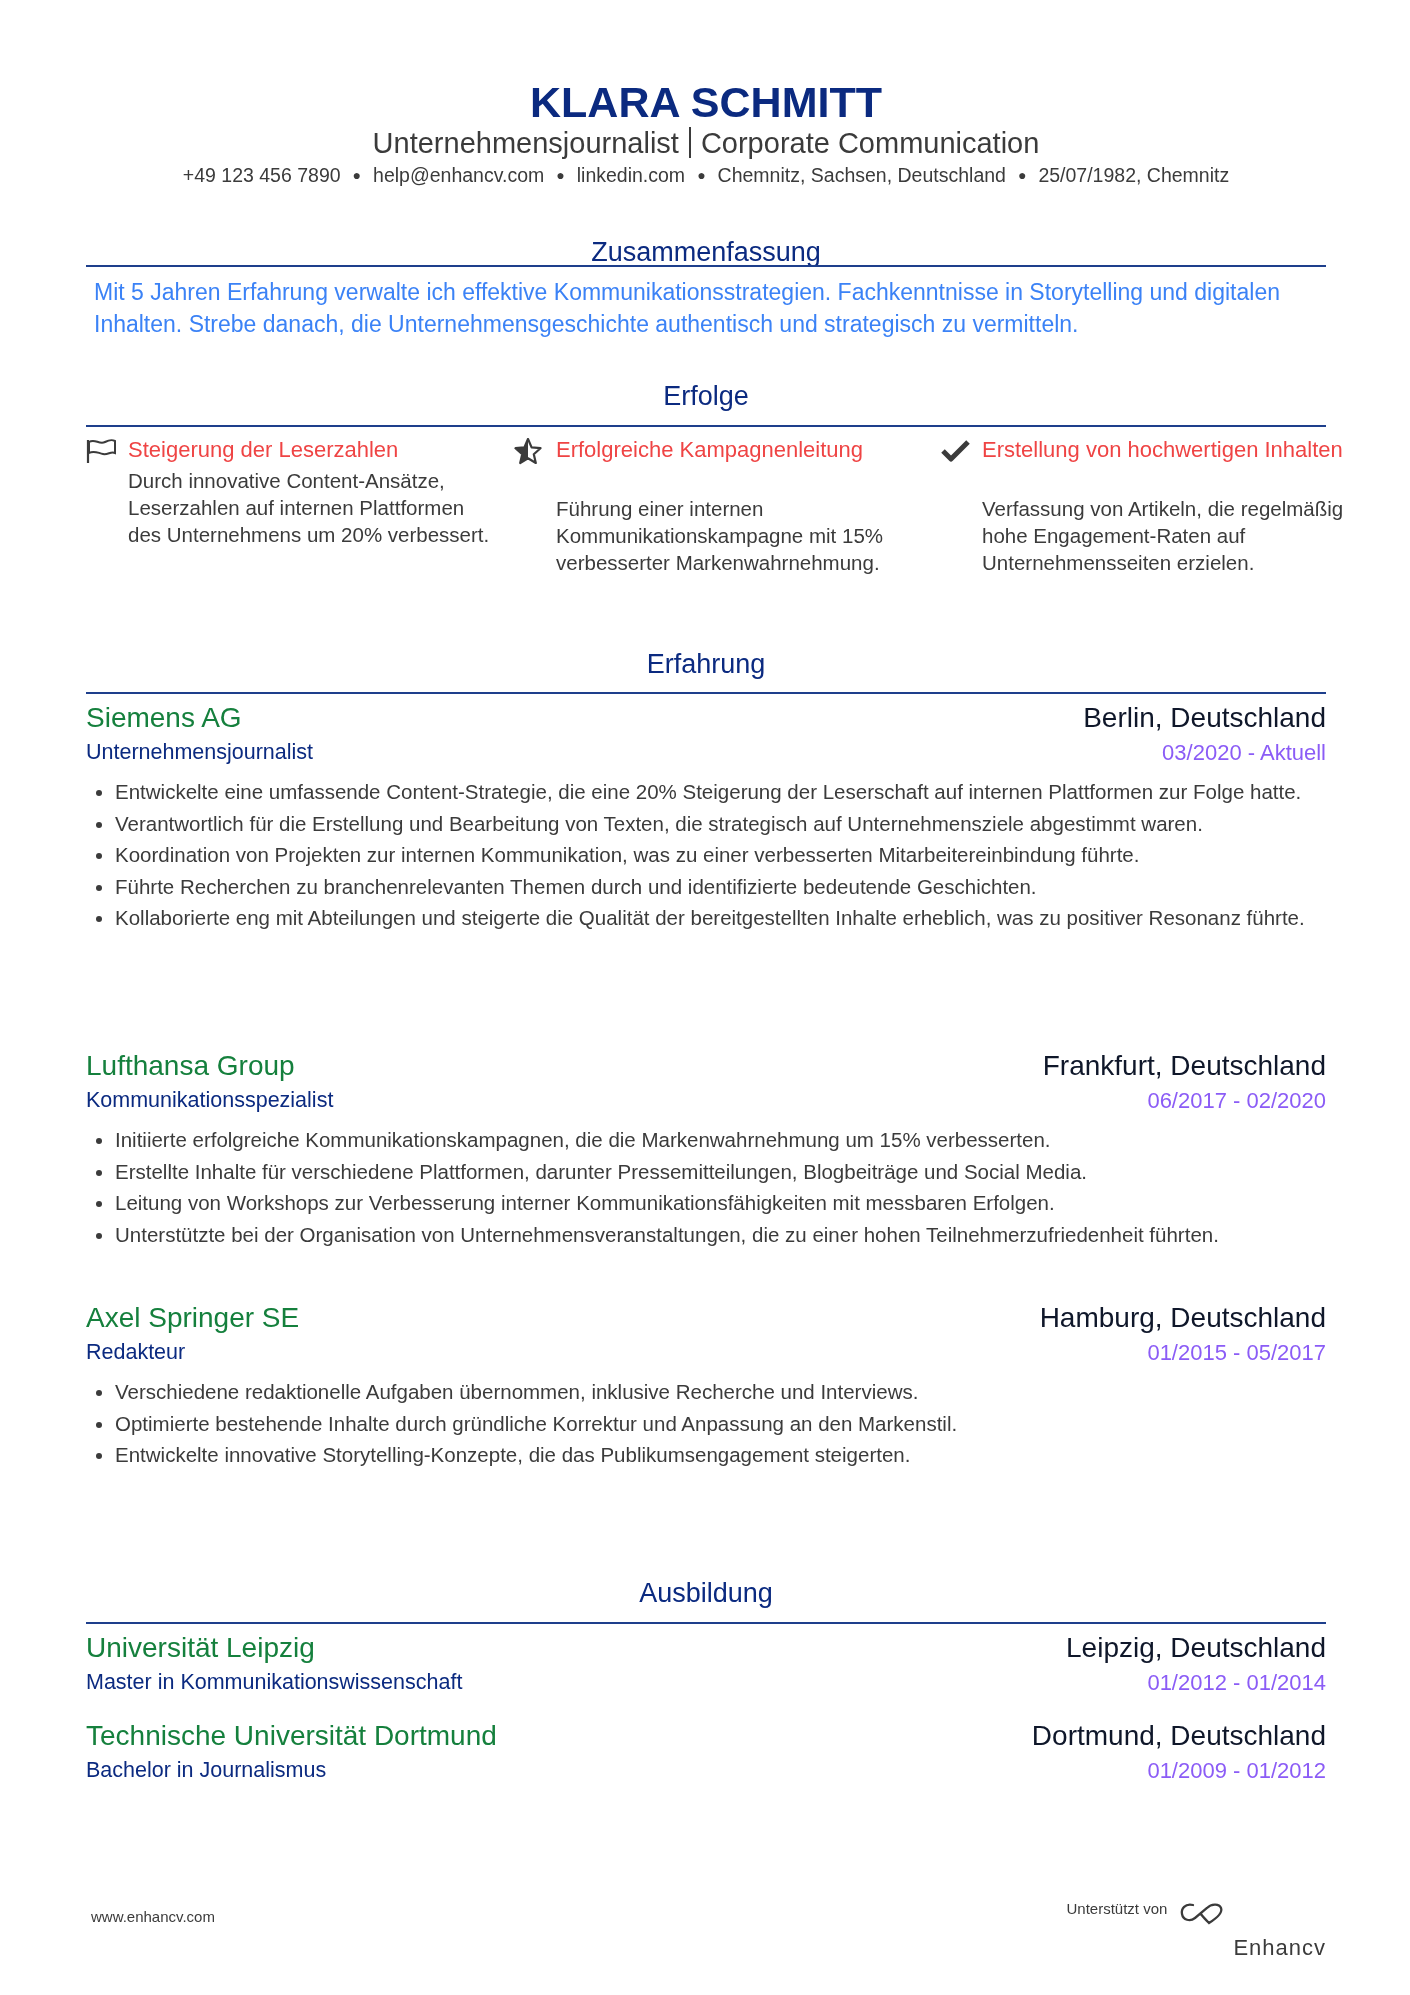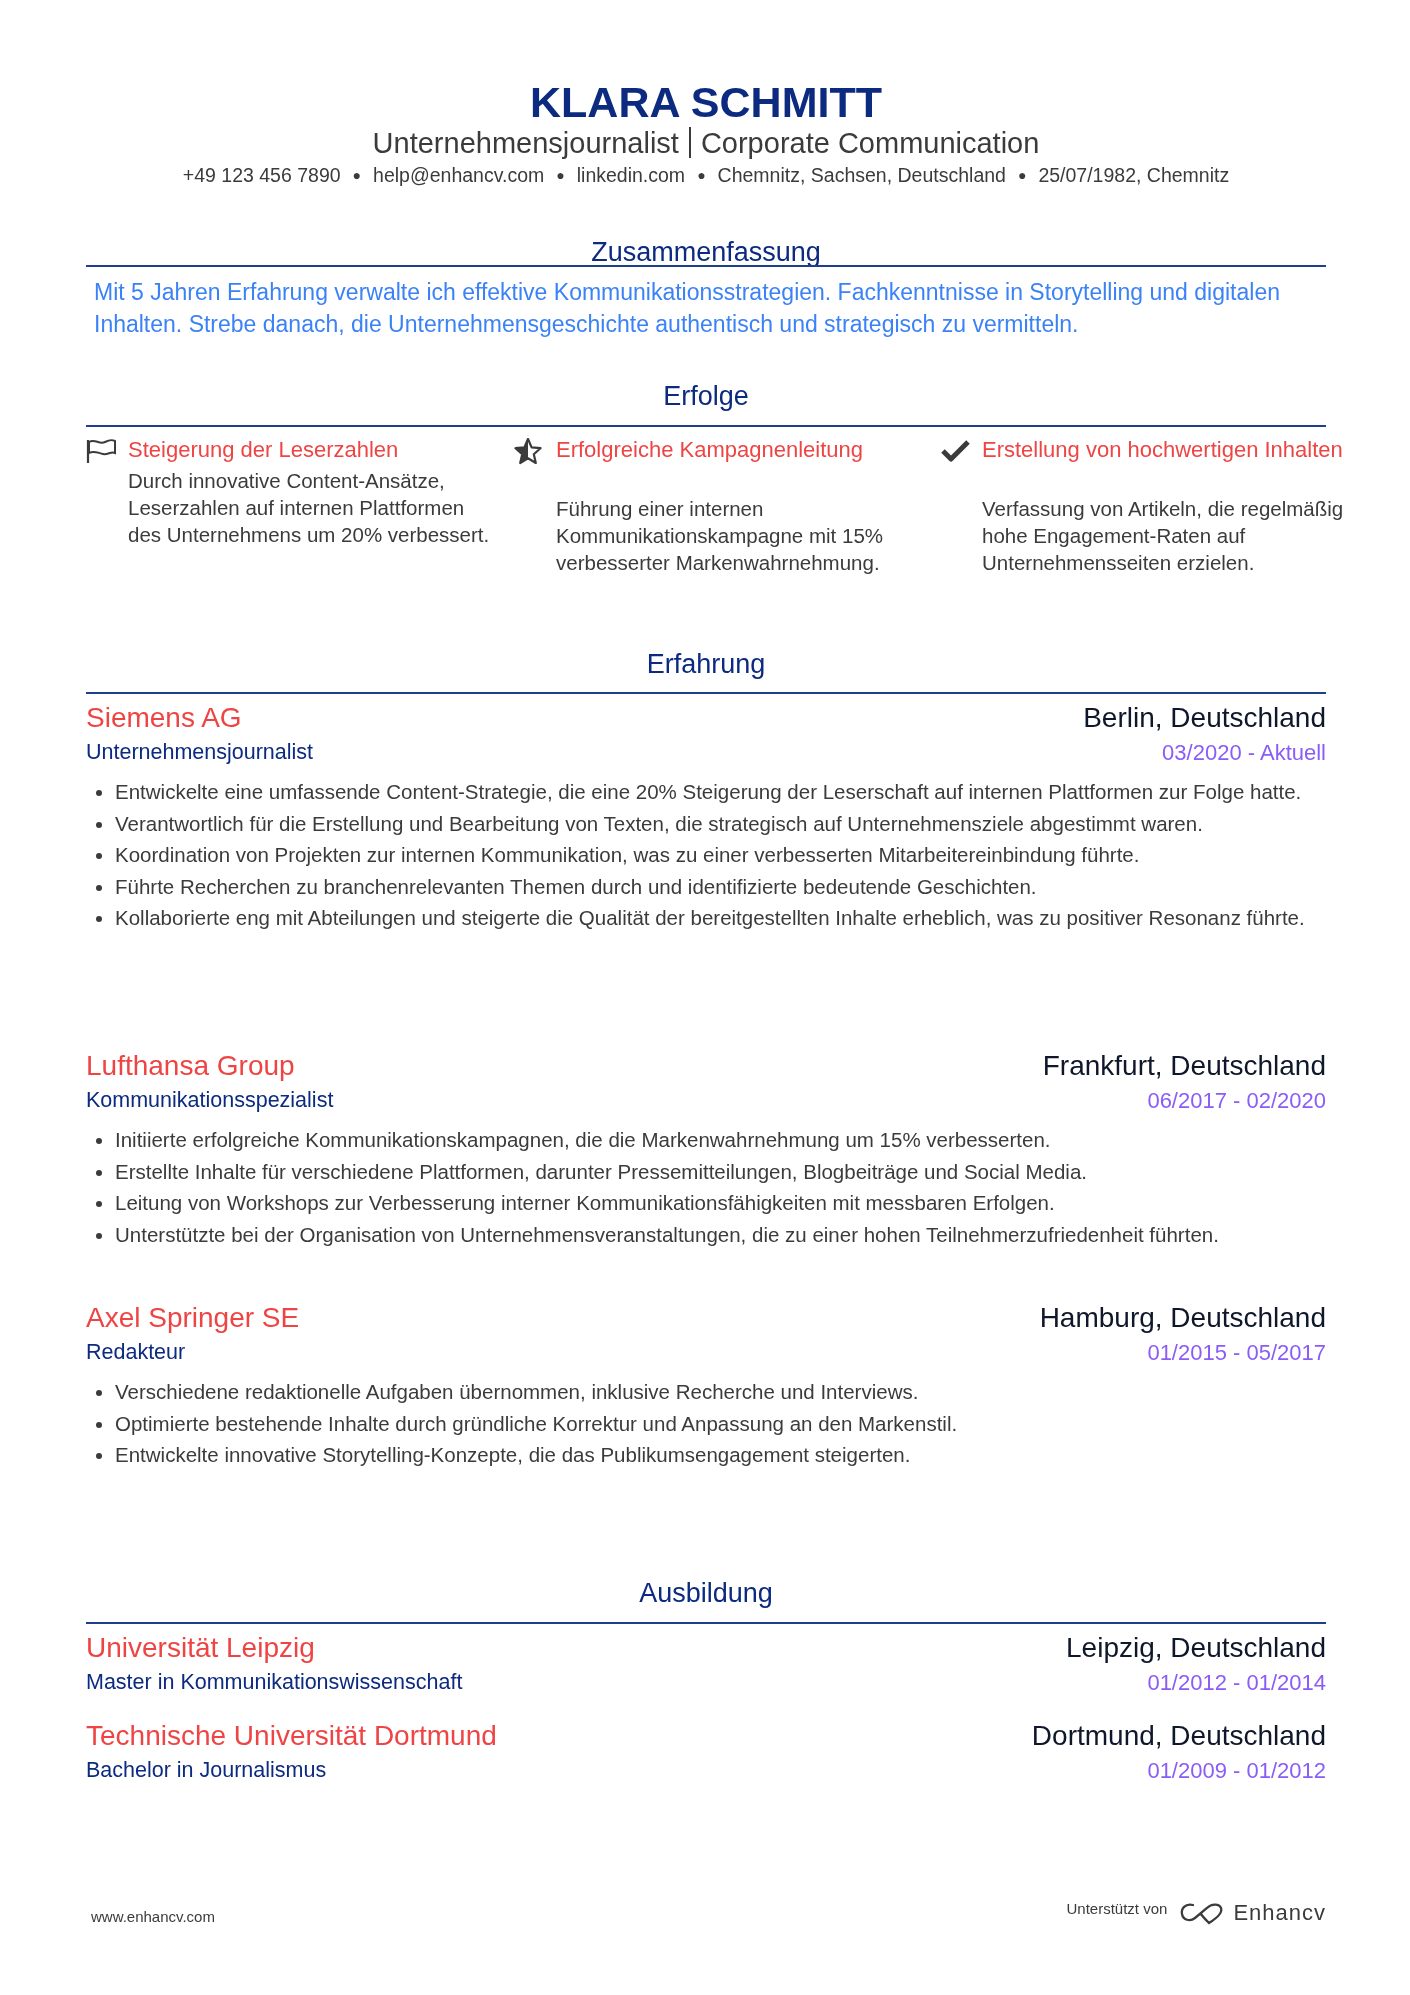--- a/index.html
+++ b/index.html
@@ -41,31 +41,31 @@
   }
 
   
   .ach { position: absolute; top: 436px; width: 400px; }
   .ach .icon { position: absolute; left: 0; top: 2px; width: 32px; height: 26px; color: #3b3b3b; }
   .ach .ttl { position: absolute; left: 42px; top: 0; width: 370px; font-size: 22px; line-height: 28px; color: #ef4444; }
   .ach .desc { position: absolute; left: 42px; width: 370px; font-size: 20.5px; line-height: 27px; color: #3b3b3b; }
 
   
   .job { position: absolute; left: 0; width: 1240px; }
-  .job .company { position: absolute; left: 0; top: 0; font-size: 28px; color: #ef4444; }
+  .job .company { position: absolute; left: 0; top: 0; font-size: 28px; color: #15803d; }
   .job .loc { position: absolute; right: 0; top: 0; font-size: 28px; color: #0f172a; }
   .job .role { position: absolute; left: 0; top: 38px; font-size: 21.5px; color: #0b2a80; }
   .job .dates { position: absolute; right: 0; top: 38px; font-size: 22px; color: #8b5cf6; }
   .job ul { position: absolute; left: 0; top: 74px; width: 1240px; list-style: none; }
   .job li { position: relative; padding-left: 29px; font-size: 20.5px; line-height: 31.5px; color: #3b3b3b; }
   .job li::before { content: ""; position: absolute; left: 10px; top: 14px; width: 6px; height: 6px; border-radius: 50%; background: #3b3b3b; }
 
   .footer-left { position: absolute; left: 91px; top: 1908px; font-size: 15px; color: #3b3b3b; }
   .footer-right { position: absolute; right: 84px; top: 1900px; display: flex; align-items: flex-start; font-size: 15px; color: #3b3b3b; }
-  .footer-right .brand { font-size: 22px; margin-left: 8px; letter-spacing: 1px; }
+  .footer-right .brand { font-size: 22px; margin-left: 8px; letter-spacing: 1px; margin-top: 35px; }
 </style>
 </head>
 <body>
 
 <div class="page">
 
   <div class="name">KLARA SCHMITT</div>
   <div class="headline">
     <span>Unternehmensjournalist</span><span class="sep"></span><span>Corporate Communication</span>
   </div>

